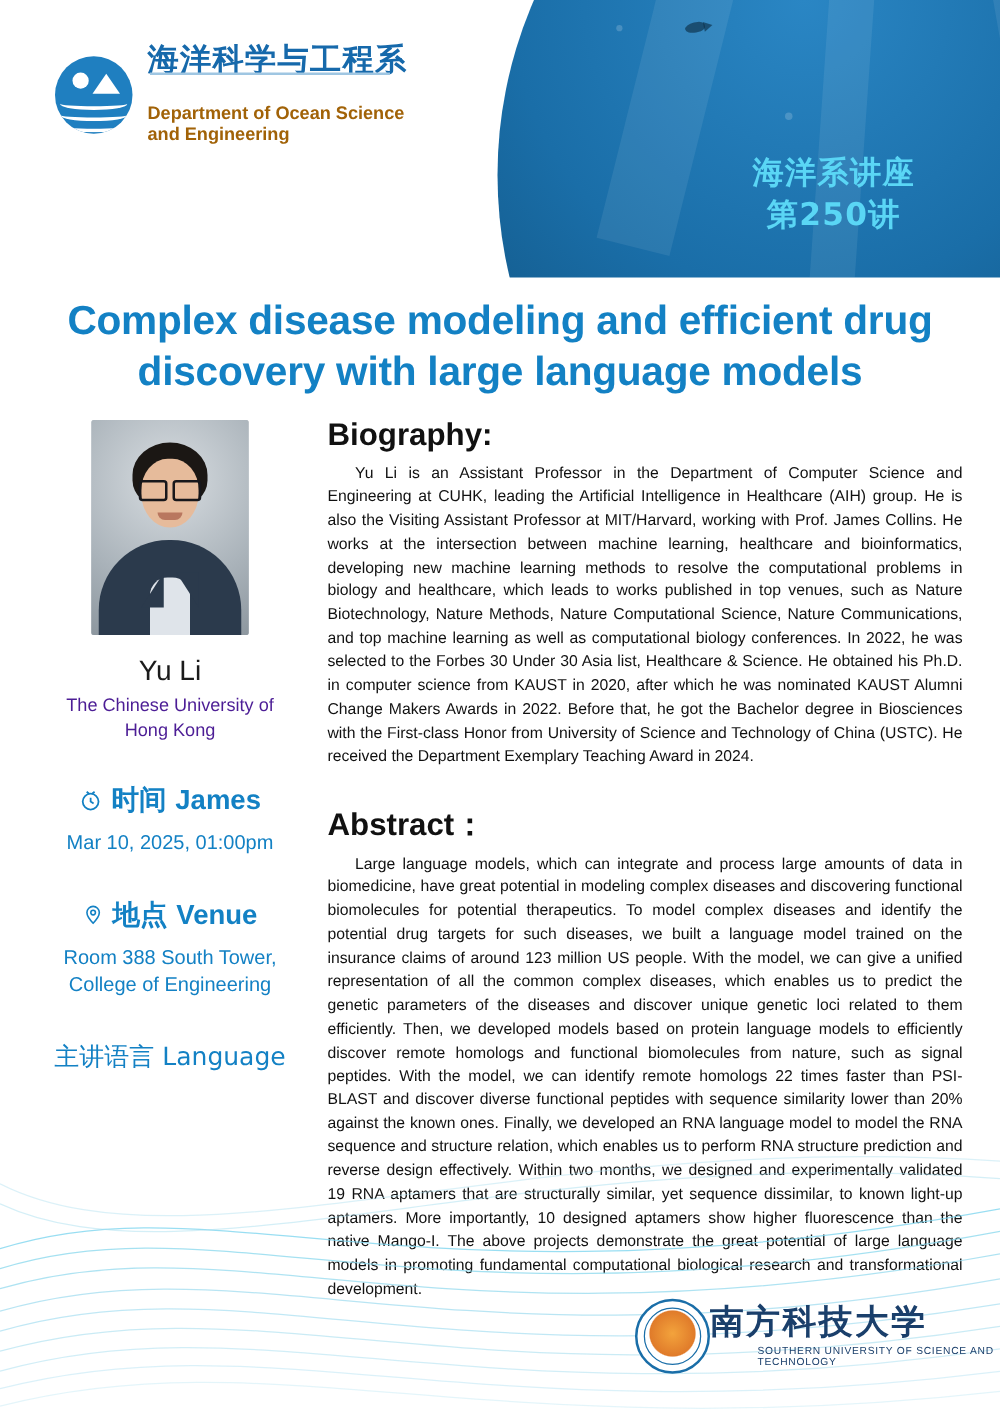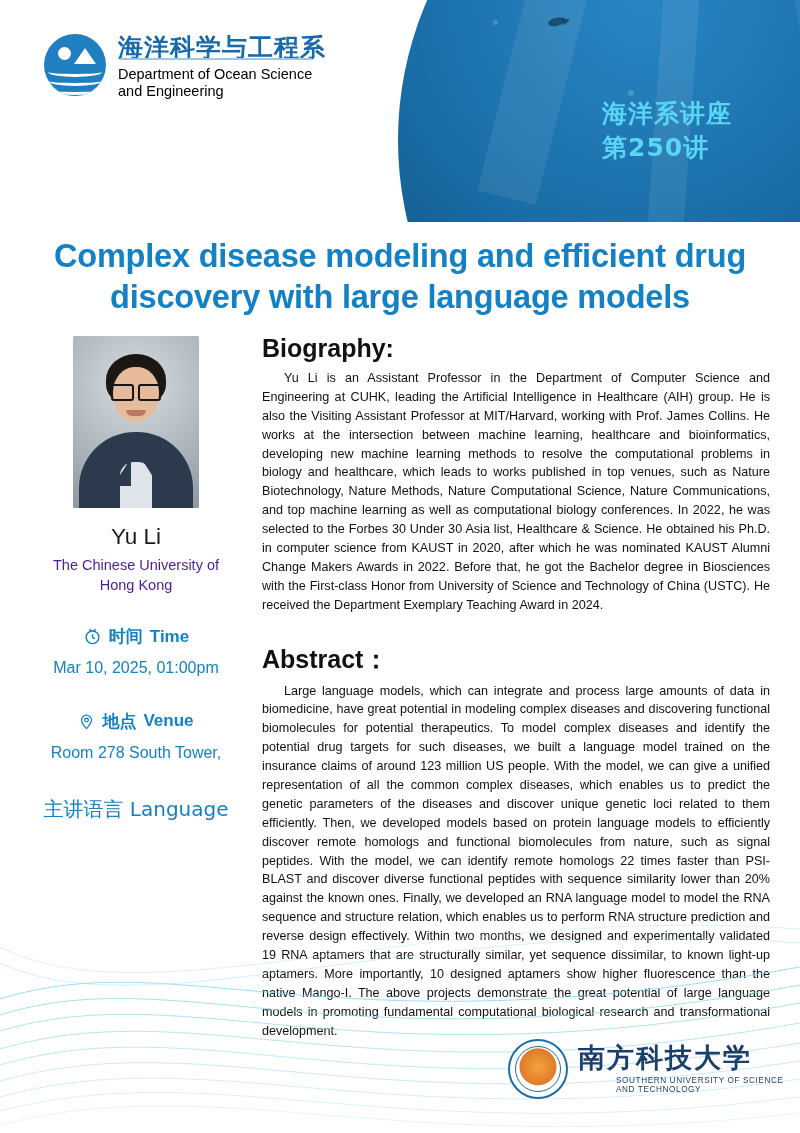--- a/index.html
+++ b/index.html
@@ -66,21 +66,21 @@
     border-bottom: 4px solid transparent;
     border-left: 7px solid rgba(12,48,72,0.65);
   }
 
   
   .dept-logo {
     position: absolute;
     left: 44px;
     top: 34px;
     display: flex;
-    align-items: flex-start;
+    align-items: center;
   }
   .dept-mark {
     width: 62px;
     height: 62px;
     border-radius: 50%;
     background: #1f7fc0;
     position: relative;
     flex: 0 0 auto;
     overflow: hidden;
   }
@@ -114,40 +114,40 @@
   .dept-cn {
     font-family: "DejaVu Sans", sans-serif;
     font-size: 25px;
     font-weight: bold;
     color: #1669ab;
     letter-spacing: 1px;
     line-height: 1.15;
   }
   .dept-en {
     font-size: 14.5px;
-    font-weight: normal;
-    color: #000000;
+    font-weight: bold;
+    color: #a16207;
     line-height: 1.2;
-    margin-top: 3px;
+    margin-top: 20px;
   }
   .dept-divider {
     position: absolute;
     left: 120px;
     top: 58px;
     width: 192px;
     height: 2px;
     background: #9fc6e2;
   }
 
   
   .series {
     position: absolute;
     right: 68px;
-    top: 97px;
-    text-align: left;
+    top: 121px;
+    text-align: center;
     color: #5ad6f5;
     font-family: "DejaVu Sans", sans-serif;
     font-weight: bold;
     font-size: 25px;
     line-height: 1.35;
     letter-spacing: 1px;
   }
 
   
   .title {
@@ -266,21 +266,21 @@
     line-height: 1.35;
   }
 
   .info-block { margin-top: 30px; }
   .info-head {
     display: flex;
     align-items: center;
     justify-content: center;
     gap: 7px;
     color: #1381c4;
-    font-size: 17px;
+    font-size: 22px;
     font-weight: bold;
   }
   .info-head .label-cn { font-family: "DejaVu Sans", sans-serif; }
   .info-val {
     margin-top: 9px;
     color: #1381c4;
     font-size: 16px;
     line-height: 1.4;
   }
   .icon-svg { display: block; }
@@ -322,21 +322,20 @@
     width: 800px;
     height: 230px;
   }
   
   .footer-logo {
     position: absolute;
     left: 508px;
     bottom: 34px;
     display: flex;
     align-items: center;
-    gap: 10px;
   }
   .sustech-seal {
     width: 56px; height: 56px;
     border-radius: 50%;
     border: 2px solid #1a6ea8;
     background: #ffffff;
     position: relative;
     flex: 0 0 auto;
   }
   .sustech-seal .inner {
@@ -426,38 +425,39 @@
   <div class="info-block">
     <div class="info-head">
       <span>
         <svg class="icon-svg" width="19" height="19" viewBox="0 0 24 24" fill="none" stroke="#1381c4" stroke-width="1.8">
           <circle cx="12" cy="13" r="8"></circle>
           <path d="M12 9v4l3 2"></path>
           <path d="M8 3l2.5 2M16 3l-2.5 2"></path>
         </svg>
       </span>
       <span class="label-cn">时间</span>
-      <span>Time</span>
+      <span>James</span>
     </div>
     <div class="info-val">Mar 10, 2025, 01:00pm</div>
   </div>
 
   <div class="info-block">
     <div class="info-head">
       <span>
         <svg class="icon-svg" width="17" height="19" viewBox="0 0 24 24" fill="none" stroke="#1381c4" stroke-width="1.8">
           <path d="M12 22s7-7.2 7-12a7 7 0 1 0-14 0c0 4.8 7 12 7 12z"></path>
           <circle cx="12" cy="10" r="2.6"></circle>
         </svg>
       </span>
       <span class="label-cn">地点</span>
       <span>Venue</span>
     </div>
     <div class="info-val">
-      <div>Room 278 South Tower,</div>
+      <div>Room 388 South Tower,</div>
+      <div>College of Engineering</div>
     </div>
   </div>
 
 
   <div class="lang-block">
     <div>主讲语言 Language</div>
   </div>
 </div>
 
 <div class="right-col">

